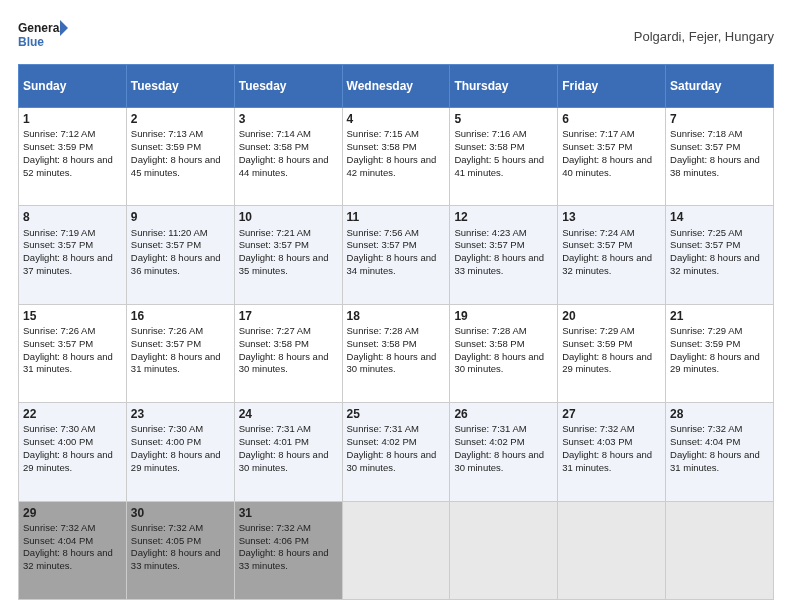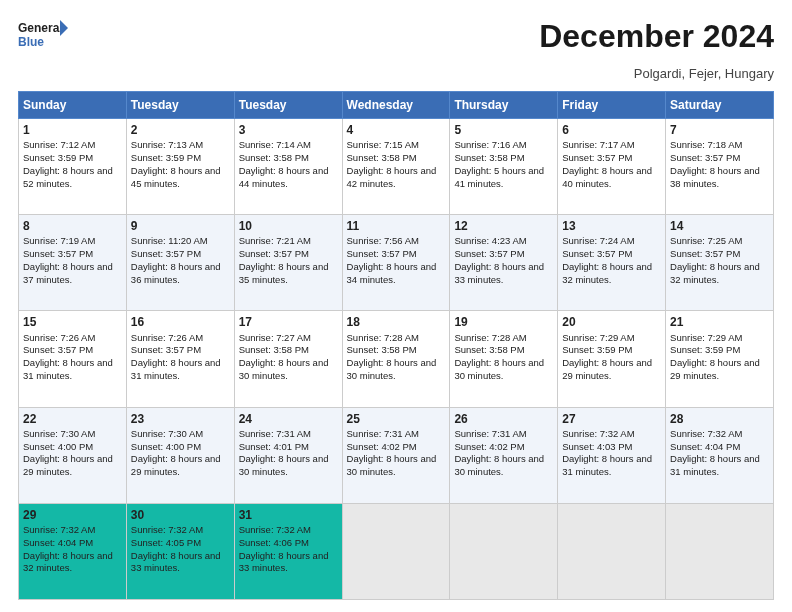--- a/index.html
+++ b/index.html
@@ -45,38 +45,38 @@
       border: 1px solid #ccc;
       border-collapse: collapse;
       width: 100%;
       table-layout: fixed;
     }
     .calendar th {
       background: #3a6db5;
       color: #fff;
       font-size: 12px;
       font-weight: bold;
-      padding: 6px 4px;
+      padding: 14px 4px;
       text-align: left;
       border: 1px solid #5588cc;
     }
     .calendar td {
       border: 1px solid #ccc;
       vertical-align: top;
       padding: 3px 4px;
       font-size: 9.5px;
       color: #222;
       line-height: 1.35;
       background: #fff;
     }
     .calendar tr:nth-child(even) td {
       background: #f0f4fa;
     }
     .calendar tr:last-child td {
-      background: #14b8a6;
+      background: #a3a3a3;
     }
     .day-num {
       font-size: 12px;
       font-weight: bold;
       display: block;
       margin-bottom: 1px;
     }
     .empty-cell {
       background: #e8e8e8 !important;
     }
@@ -89,21 +89,20 @@
     <div class="logo">
 <div style="display:flex;align-items:center;">
   <svg width="50" height="36" viewBox="0 0 50 36">
     <text x="0" y="14" font-family="Arial" font-weight="bold" font-size="12" fill="#222">General</text>
     <text x="0" y="28" font-family="Arial" font-weight="bold" font-size="12" fill="#3a6db5">Blue</text>
     <polygon points="42,2 50,10 42,18" fill="#3a6db5"></polygon>
   </svg>
 </div>
 </div>
     <div class="title-block">
-      <div class="month-title">December 2024</div>
       <div class="subtitle">Polgardi, Fejer, Hungary</div>
     </div>
   </div>
 
   <table class="calendar">
     <thead>
       <tr>
         <th>Sunday</th>
         <th>Tuesday</th>
         <th>Tuesday</th>

